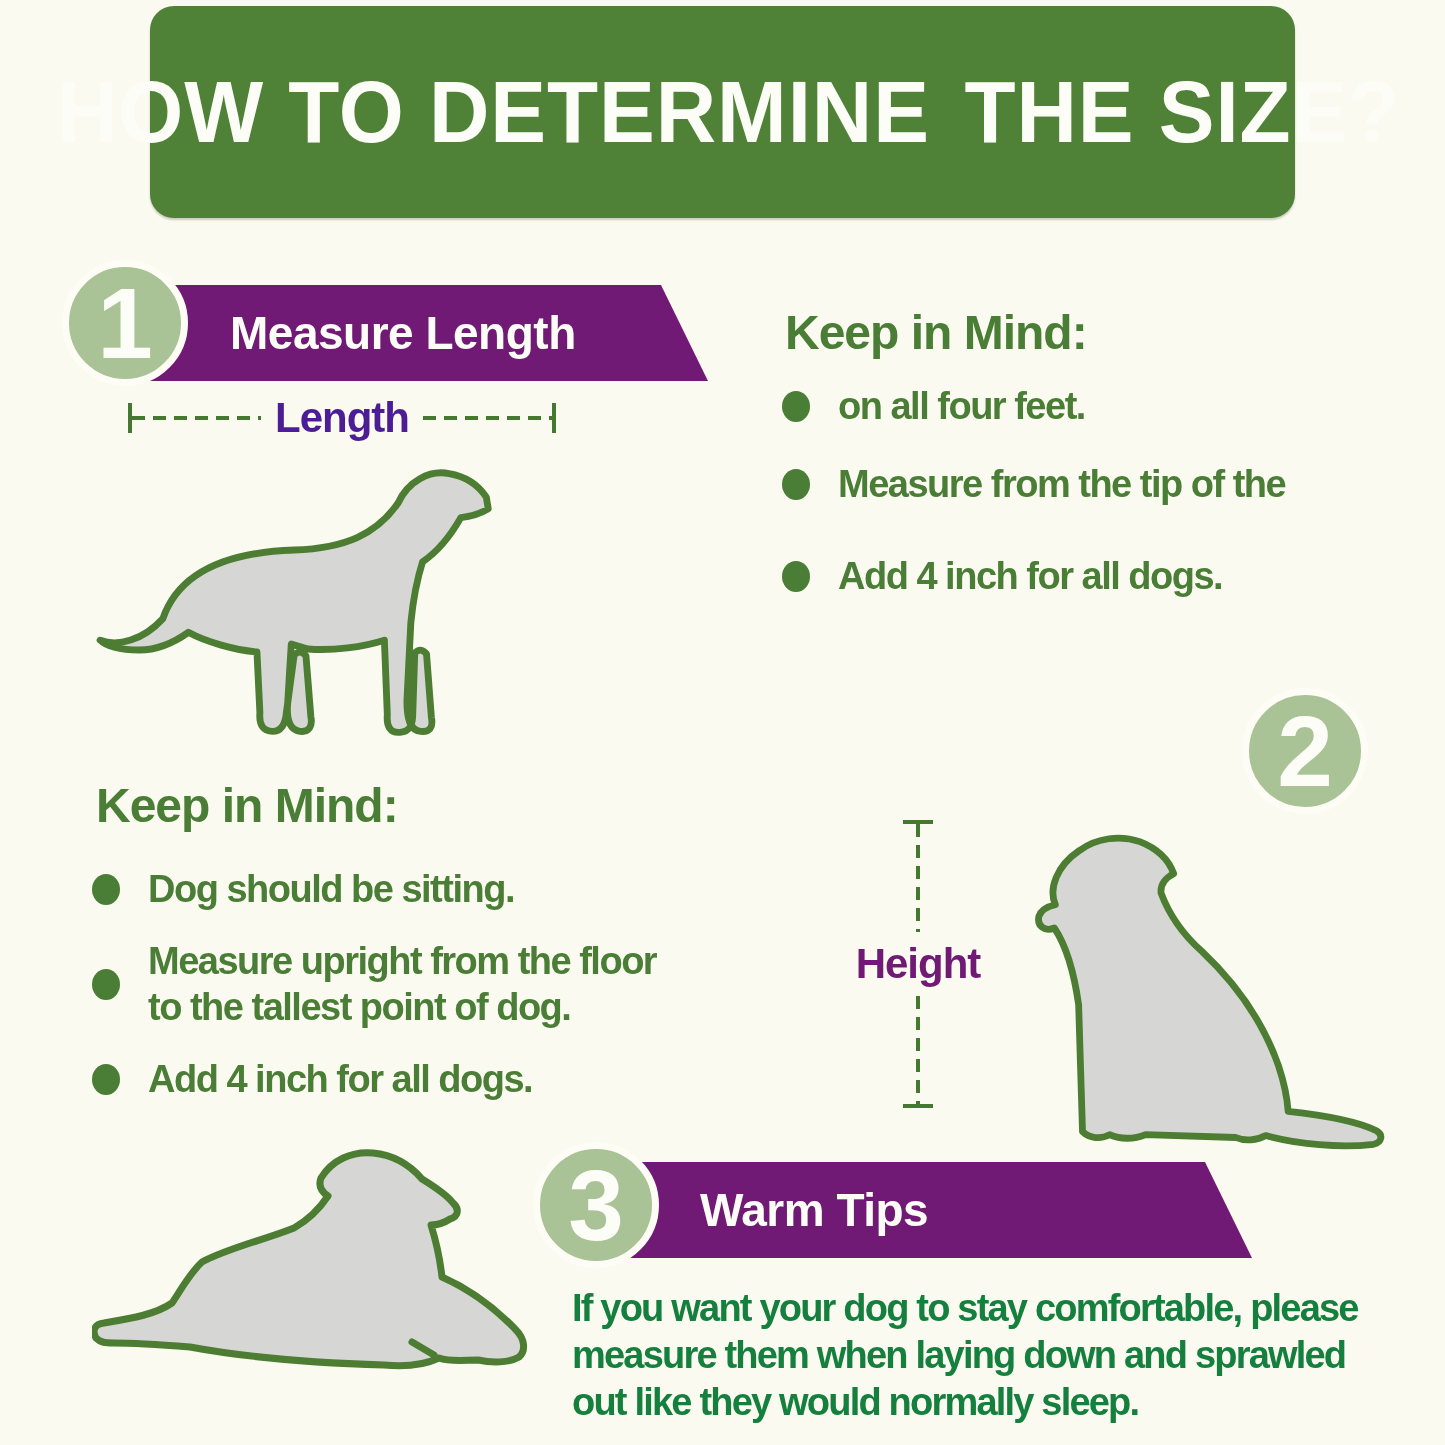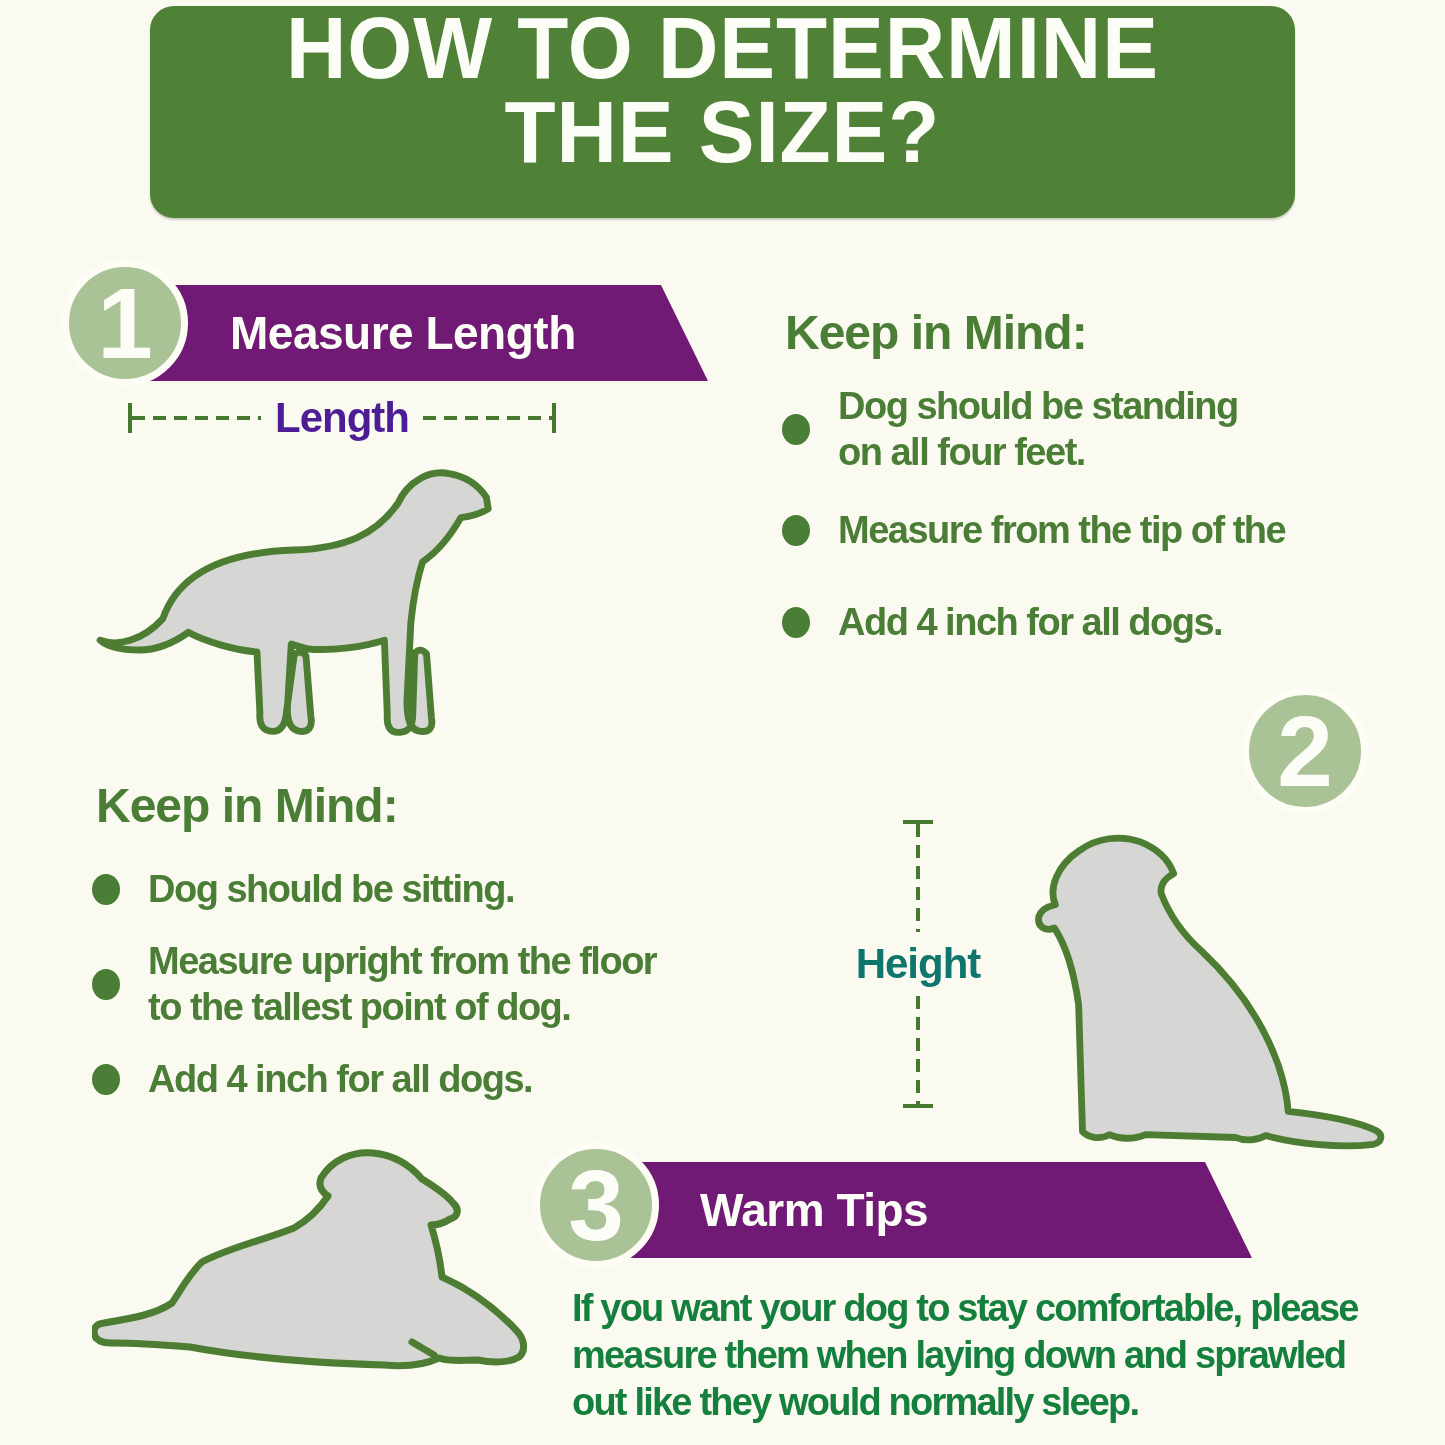--- a/index.html
+++ b/index.html
@@ -5,21 +5,21 @@
   html,body { margin:0; padding:0; background:#e8e8e0; }
   .stage {
     position:relative; width:1445px; height:1445px; margin:0 auto;
     background:#FBFAF1; overflow:hidden;
     font-family:"Liberation Sans", sans-serif; font-weight:bold;
   }
   
   .header {
     position:absolute; left:150px; top:6px; width:1145px; height:212px;
     background:#4F8136; border-radius:24px;
-    display:flex; flex-direction:column; justify-content:flex-start; align-items:center;
+    display:flex; justify-content:center; align-items:center;
     box-shadow:0 2px 2px rgba(60,60,40,.25);
   }
   .header .t {
     color:#FDFDF8; font-size:88px; line-height:84px; letter-spacing:1px;
     transform:scaleX(.95); transform-origin:center; white-space:nowrap;
   }
   
   .num-circle {
     position:absolute; width:126px; height:126px; border-radius:50%;
     background:#A9C296; border:7px solid #FDFDF6; box-sizing:border-box;
@@ -43,21 +43,21 @@
   .len-line {
     position:absolute; left:128px; top:394px; width:428px;
     display:flex; align-items:center; color:#4c1d95;
   }
   .vtick { width:4px; height:30px; background:#45792F; flex:0 0 auto; }
   .hdash { flex:1; height:4px;
     background:repeating-linear-gradient(90deg,#45792F 0 13px,transparent 13px 21px); }
   .len-line .lbl { margin:0 14px; font-size:42px; letter-spacing:-1px; }
   .hgt-line {
     position:absolute; left:899px; top:820px; width:38px;
-    display:flex; flex-direction:column; align-items:center; color:#0f766e;
+    display:flex; flex-direction:column; align-items:center; color:#701a75;
   }
   .htick { height:4px; width:30px; background:#45792F; flex:0 0 auto; }
   .vdash { width:4px; height:108px;
     background:repeating-linear-gradient(180deg,#45792F 0 13px,transparent 13px 21px); }
   .hgt-line .lbl { margin:8px 0; font-size:42px; letter-spacing:-1px; white-space:nowrap; }
   
   .kim-title { position:absolute; color:#4A7D35; font-size:48px; letter-spacing:-1px; white-space:nowrap; }
   .bullets { position:absolute; display:flex; flex-direction:column; }
   .brow { display:flex; align-items:center; gap:28px; }
   .bdot { width:28px; height:31px; border-radius:50%; background:#4A7D35; flex:0 0 auto; }
@@ -129,21 +129,20 @@
       C 150 202 120 194 102 184
       C 88 194 70 202 52 202
       C 36 202 20 200 12 192 Z"></path>
   </svg>
 
   <div class="kim-title" style="left:785px; top:305px">Keep in Mind:</div>
   <div class="bullets" style="left:782px; top:383px; gap:32px">
     <div class="brow">
       <div class="bdot"></div>
       <div class="btxt">
-        <div>Dog should be standing</div>
         <div>on all four feet.</div>
       </div>
     </div>
     <div class="brow">
       <div class="bdot"></div>
       <div class="btxt">
         <div>Measure from the tip of the</div>
       </div>
     </div>
     <div class="brow" style="margin-top:14px">

